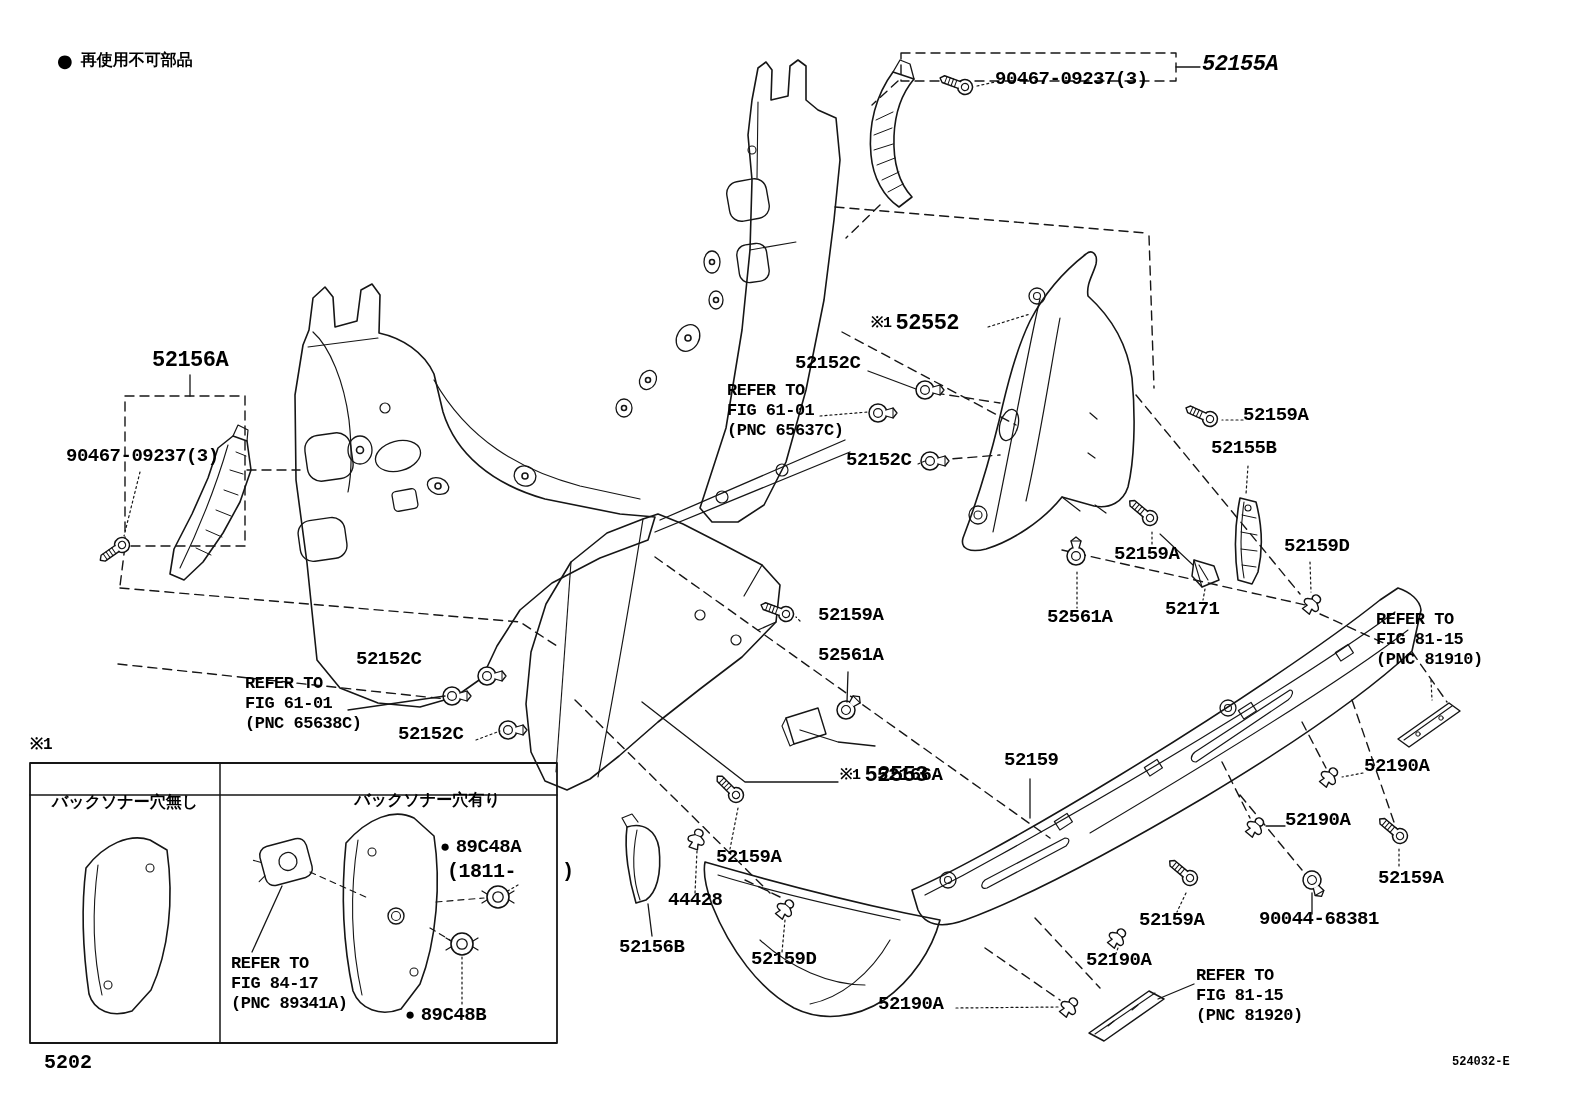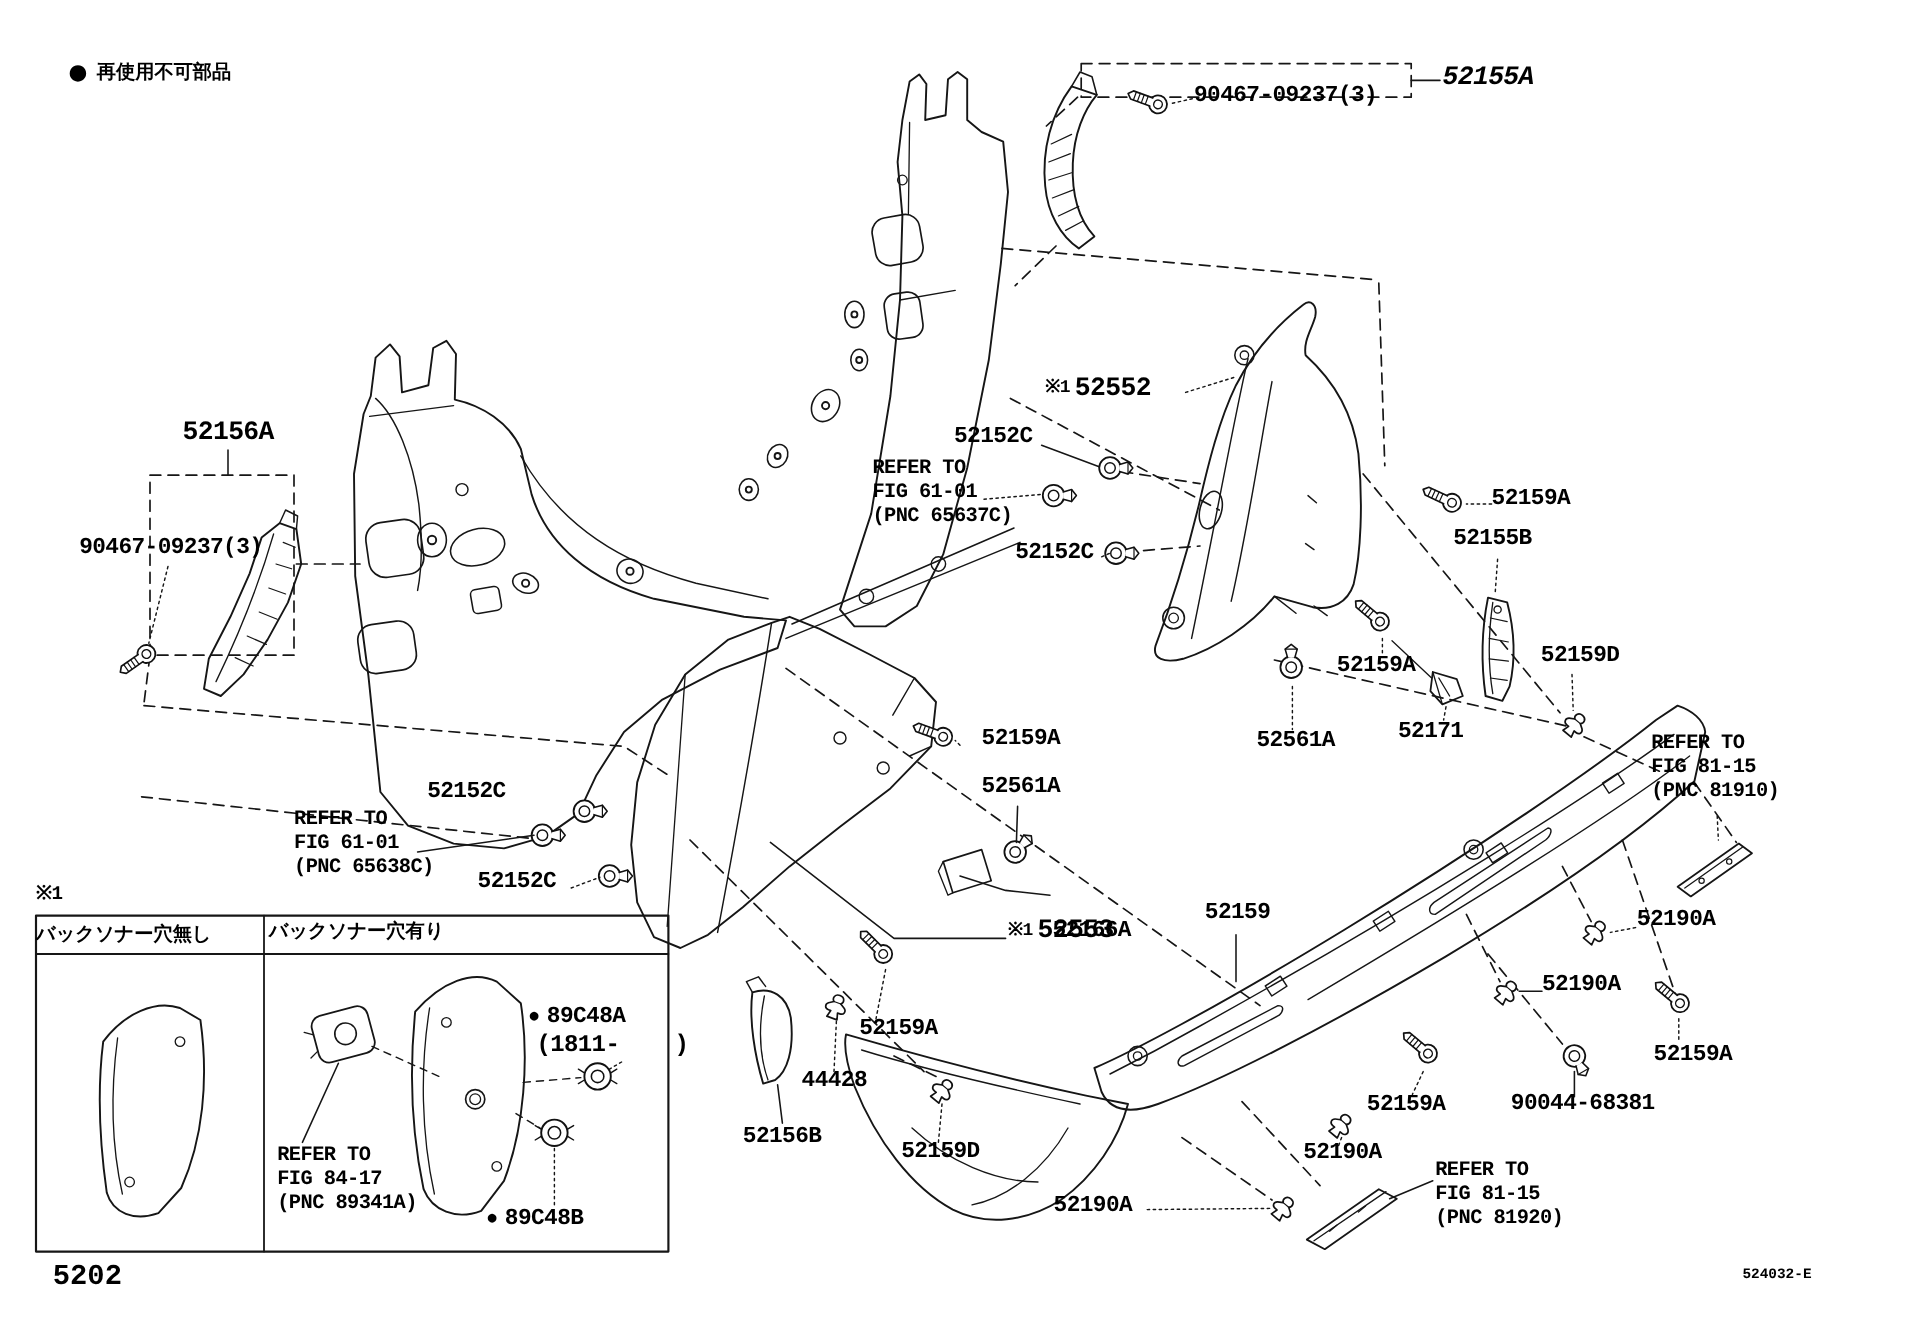--- a/index.html
+++ b/index.html
@@ -8,25 +8,25 @@
   .stage svg{position:absolute;left:0;top:0;}
   .lbl{position:absolute;font-family:"Liberation Mono","DejaVu Sans Mono",monospace;
        font-weight:700;font-size:19px;letter-spacing:-0.5px;white-space:pre;color:#000;line-height:1.05;}
   .lbl.big{font-size:22px;}
   .lbl .marker{font-size:15px;font-weight:700;margin-right:4px;vertical-align:2px;}
   .lbl .bullet{font-size:17px;margin-right:6px;}
   .refer{position:absolute;font-family:"Liberation Mono","DejaVu Sans Mono",monospace;
          font-weight:700;font-size:17px;line-height:20px;letter-spacing:-0.5px;white-space:pre;color:#000;}
   .cjk{position:absolute;font-family:"DejaVu Sans","Liberation Sans",sans-serif;
        font-weight:600;font-size:16px;color:#000;white-space:pre;}
-  .th{text-align:left;}
+  .th{text-align:center;margin-top:24px;}
   .note{display:flex;align-items:center;gap:8px;}
   .note .dot{font-size:18px;}
   .corner{position:absolute;font-family:"Liberation Mono","DejaVu Sans Mono",monospace;
-          font-weight:700;font-size:24px;color:#000;}
+          font-weight:700;font-size:20px;color:#000;}
 </style>
 </head>
 <body>
 
 <div class="stage">
 
 <svg width="1592" height="1099" viewBox="0 0 1592 1099">
   <defs>
     <g id="screw">
       <circle cx="0" cy="0" r="7.5" fill="#fff" stroke="#111" stroke-width="1.5"></circle>
@@ -348,21 +348,21 @@
 
   <div class="lbl" style="left:1139px;top:911px;">52159A</div>
   <div class="lbl" style="left:1259px;top:910px;">90044-68381</div>
   <div class="lbl" style="left:1378px;top:869px;">52159A</div>
   <div class="lbl" style="left:1086px;top:951px;">52190A</div>
   <div class="lbl" style="left:878px;top:995px;">52190A</div>
   <div class="refer" style="left:1196px;top:966px;"><span>REFER TO</span><br><span>FIG 81-15</span><br><span>(PNC 81920)</span></div>
 
   <div class="lbl" style="left:30px;top:737px;font-size:16px;">※1</div>
   <div class="cjk th" style="left:30px;top:768px;width:190px;">バックソナー穴無し</div>
-  <div class="cjk th" style="left:224px;top:766px;width:383px;">バックソナー穴有り</div>
+  <div class="cjk th" style="left:236px;top:766px;width:383px;">バックソナー穴有り</div>
 
   <div class="lbl" style="left:440px;top:838px;"><span class="bullet">●</span><span>89C48A</span></div>
   <div class="lbl" style="left:447px;top:861px;font-size:20px;">(1811-    )</div>
   <div class="refer" style="left:231px;top:954px;"><span>REFER TO</span><br><span>FIG 84-17</span><br><span>(PNC 89341A)</span></div>
   <div class="lbl" style="left:405px;top:1006px;text-align:center;"><span class="bullet">●</span><span>89C48B</span></div>
 
   <div class="corner" style="left:44px;top:1051px;">5202</div>
   <div class="corner" style="left:1452px;top:1055px;font-size:12px;">524032-E</div>
 
 </div>

